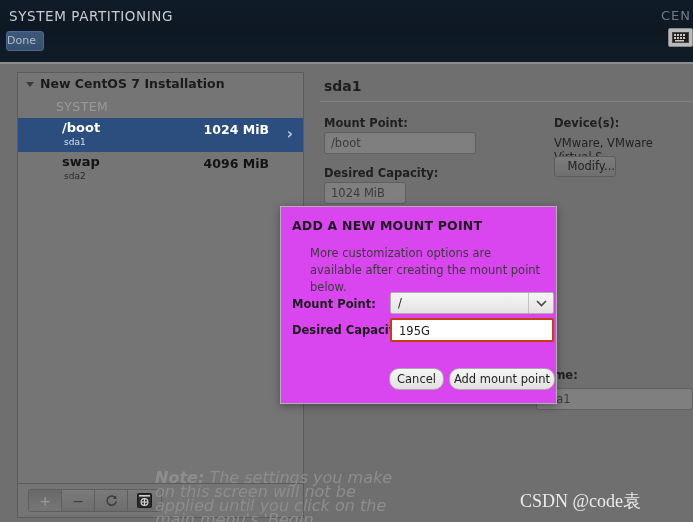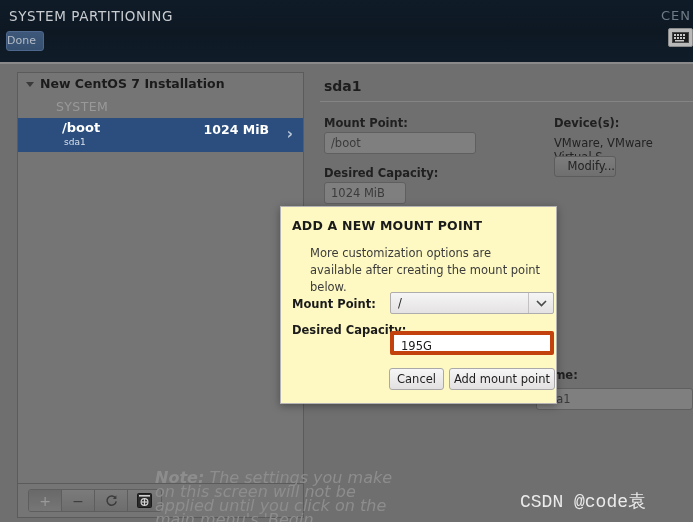--- a/index.html
+++ b/index.html
@@ -256,21 +256,21 @@
     line-height: 14px;
     text-align: left;
   }
   #note-text b { font-style: italic; font-weight: bold; }
 
   
   #modal-dialog {
     position: absolute;
     left: 280px; top: 206px;
     width: 277px; height: 198px;
-    background: #fef9c3;
+    background: #d946ef;
     border: 1px solid #b4b2b2;
     box-shadow: 0 2px 8px rgba(0,0,0,0.35);
   }
   #dialog-title {
     position: absolute;
     left: 11px; top: 11px;
     font-size: 12.5px;
     font-weight: bold;
     color: #1b1b1b;
     letter-spacing: 0.2px;
@@ -316,48 +316,48 @@
   }
   #dlg-cap-label {
     position: absolute;
     left: 11px; top: 116px;
     font-size: 11.5px;
     font-weight: bold;
     color: #1b1b1b;
   }
   #dlg-cap-input {
     position: absolute;
-    left: 109px; top: 124px;
+    left: 109px; top: 111px;
     width: 164px; height: 24px;
     background: #ffffff;
-    border: 4px solid #c2410c;
+    border: 2px solid #c2410c;
     border-radius: 2px;
     font-size: 11.5px;
     color: #1a1a1a;
     padding-left: 7px;
     line-height: 22px;
   }
   .dlg-button {
     position: absolute;
     background: linear-gradient(180deg, #f7f6f6 0%, #e2e0e0 100%);
     border: 1px solid #aaa8a8;
-    border-radius: 3px;
+    border-radius: 10px;
     font-size: 11.5px;
     color: #1e1e1e;
     text-align: center;
     cursor: pointer;
   }
 
   
   #watermark {
     position: absolute;
     left: 520px; top: 489px;
     font-size: 18px;
     color: #f2f2f2;
-    font-family: Liberation Mono, monospace;
+    font-family: Liberation Serif, serif;
     opacity: 0.95;
     white-space: nowrap;
     pointer-events: none;
   }
 </style>
 </head>
 <body>
 
 <div id="header">
   <div id="header-title">SYSTEM PARTITIONING</div>
@@ -392,20 +392,25 @@
 
     <div class="section-label">SYSTEM</div>
 
     <div class="part-row selected">
       <span class="part-name">/boot</span>
       <span class="part-dev">sda1</span>
       <span class="part-size">1024 MiB</span>
       <span class="part-chevron">›</span>
     </div>
 
+    <div class="part-row">
+      <span class="part-name">swap</span>
+      <span class="part-dev">sda2</span>
+      <span class="part-size">4096 MiB</span>
+    </div>
 
   </div>
 </div>
 
 <div id="partition-toolbar">
   <div id="toolbar-group">
     <div class="tb-btn active">+</div>
     <div class="tb-btn">−</div>
     <div class="tb-btn">
       <svg width="13" height="13" viewBox="0 0 13 13">

